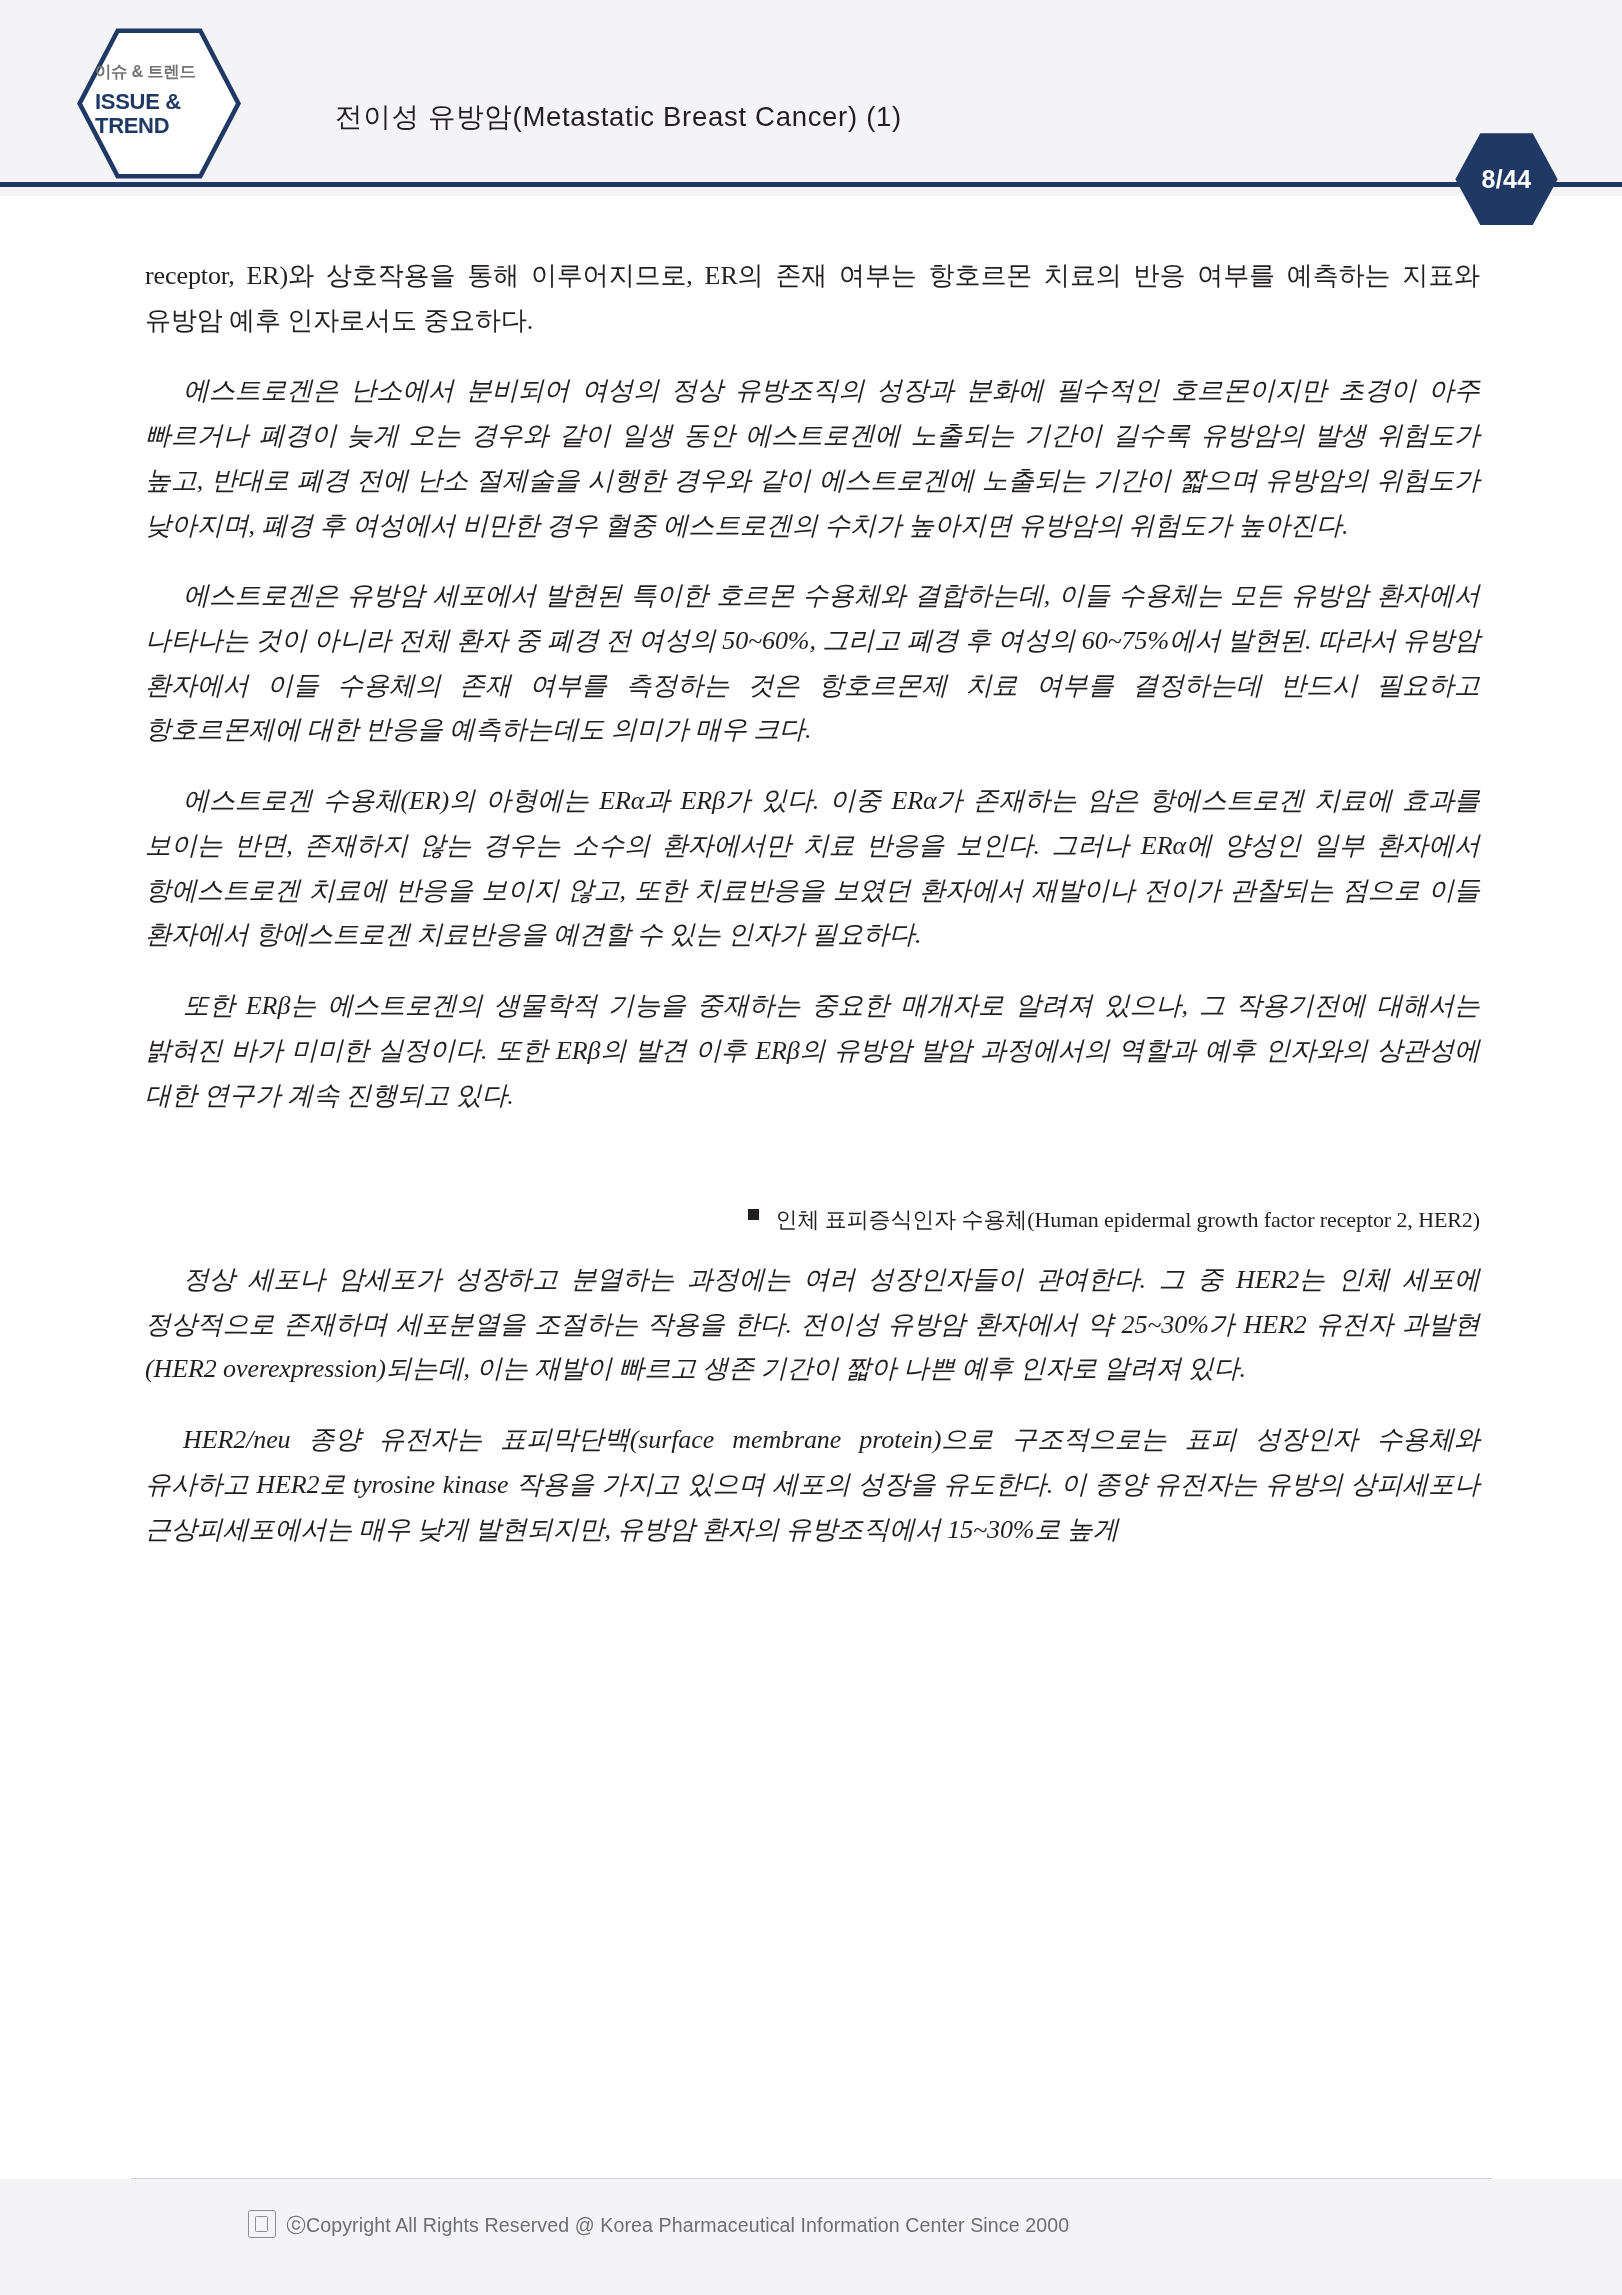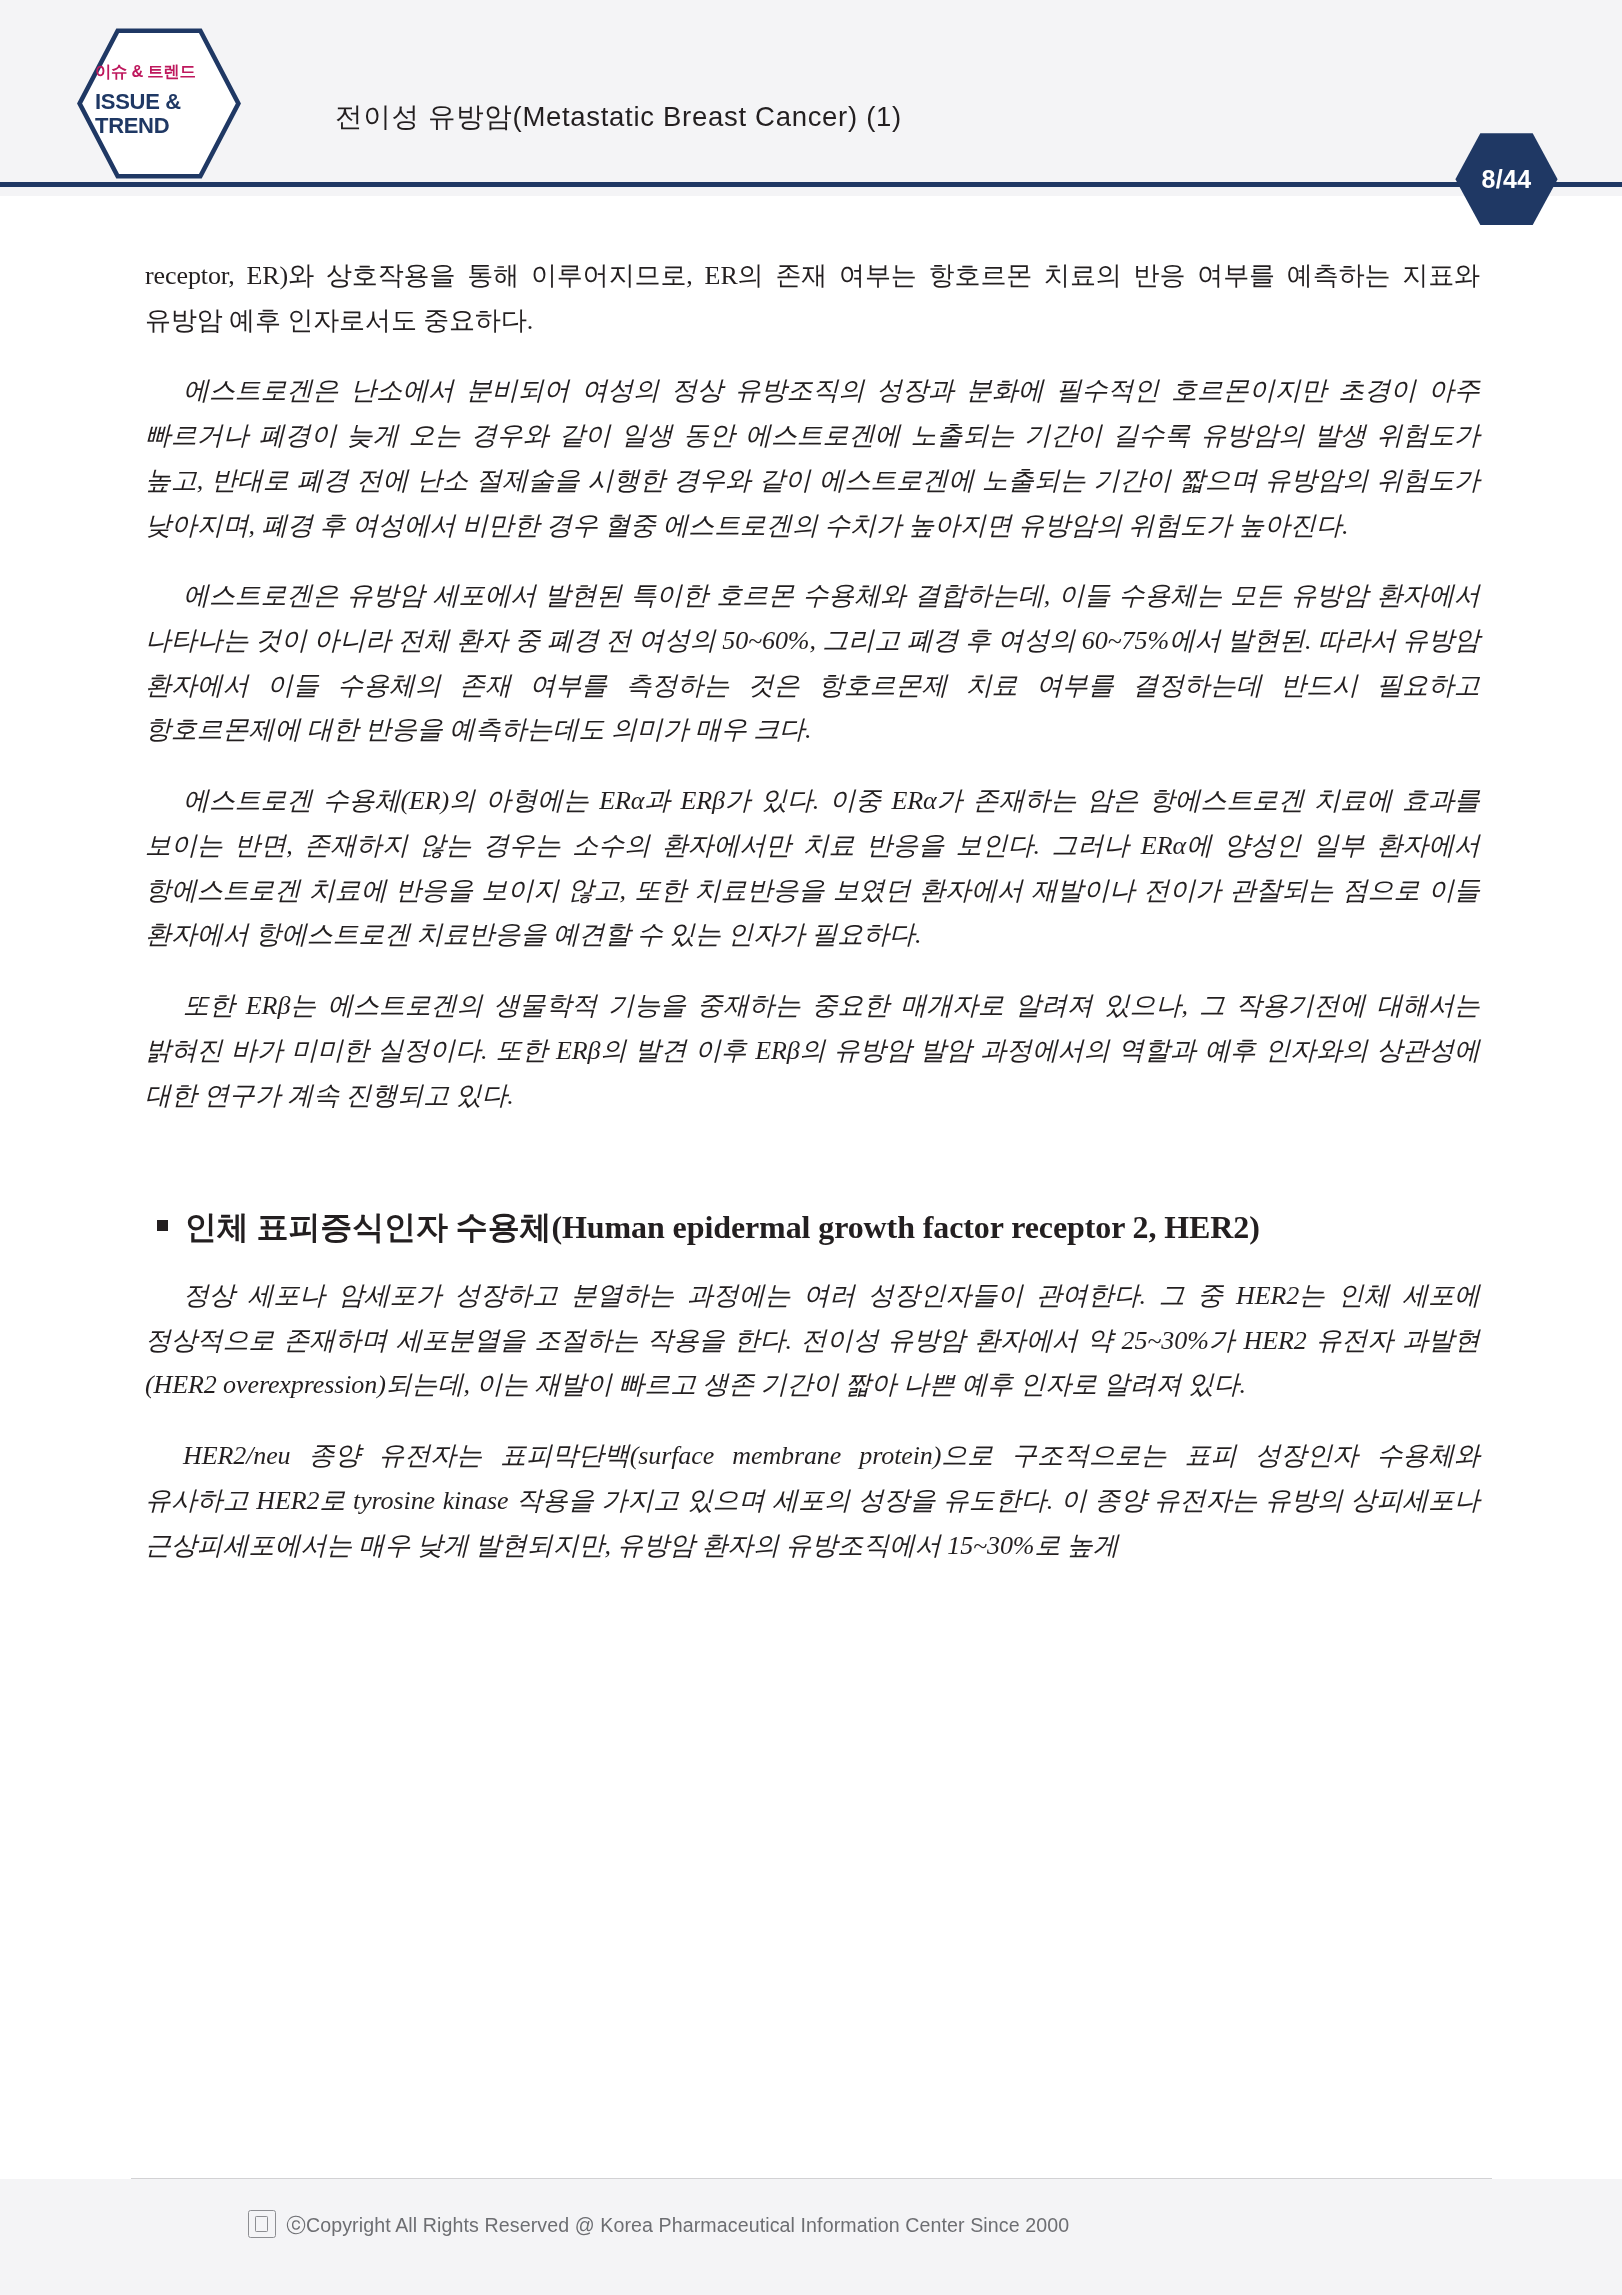--- a/index.html
+++ b/index.html
@@ -43,21 +43,21 @@
   }
   .header-hex svg { display: block; }
   .hex-label-top {
     position: absolute;
     left: 95px;
     top: 61px;
     width: 134px;
     font-family: "Liberation Sans", sans-serif;
     font-size: 16.4px;
     font-weight: bold;
-    color: #be185d;
+    color: #737373;
     letter-spacing: -0.3px;
   }
   .hex-label-main {
     position: absolute;
     left: 95px;
     top: 90px;
     width: 141px;
     font-family: "Liberation Sans", sans-serif;
     font-size: 22px;
     font-weight: bold;
@@ -114,24 +114,25 @@
   p.para.indent {
     text-indent: 38px;
     font-style: italic;
   }
   p.para.tight { margin-bottom: 23.6px; }
 
   .gap-block { height: 60px; }
 
   .bullet-head {
     margin: 0 0 21px 0;
-    font-size: 32px;
-    font-weight: bold;
+    font-size: 22px;
+    font-weight: normal;
     line-height: 1.6;
     letter-spacing: -0.1px;
+    text-align: right;
   }
   .bullet-head .sq {
     display: inline-block;
     width: 11px;
     height: 11px;
     background: #231f20;
     margin-right: 17px;
     margin-left: 11.8px;
     vertical-align: 6.5px;
   }

